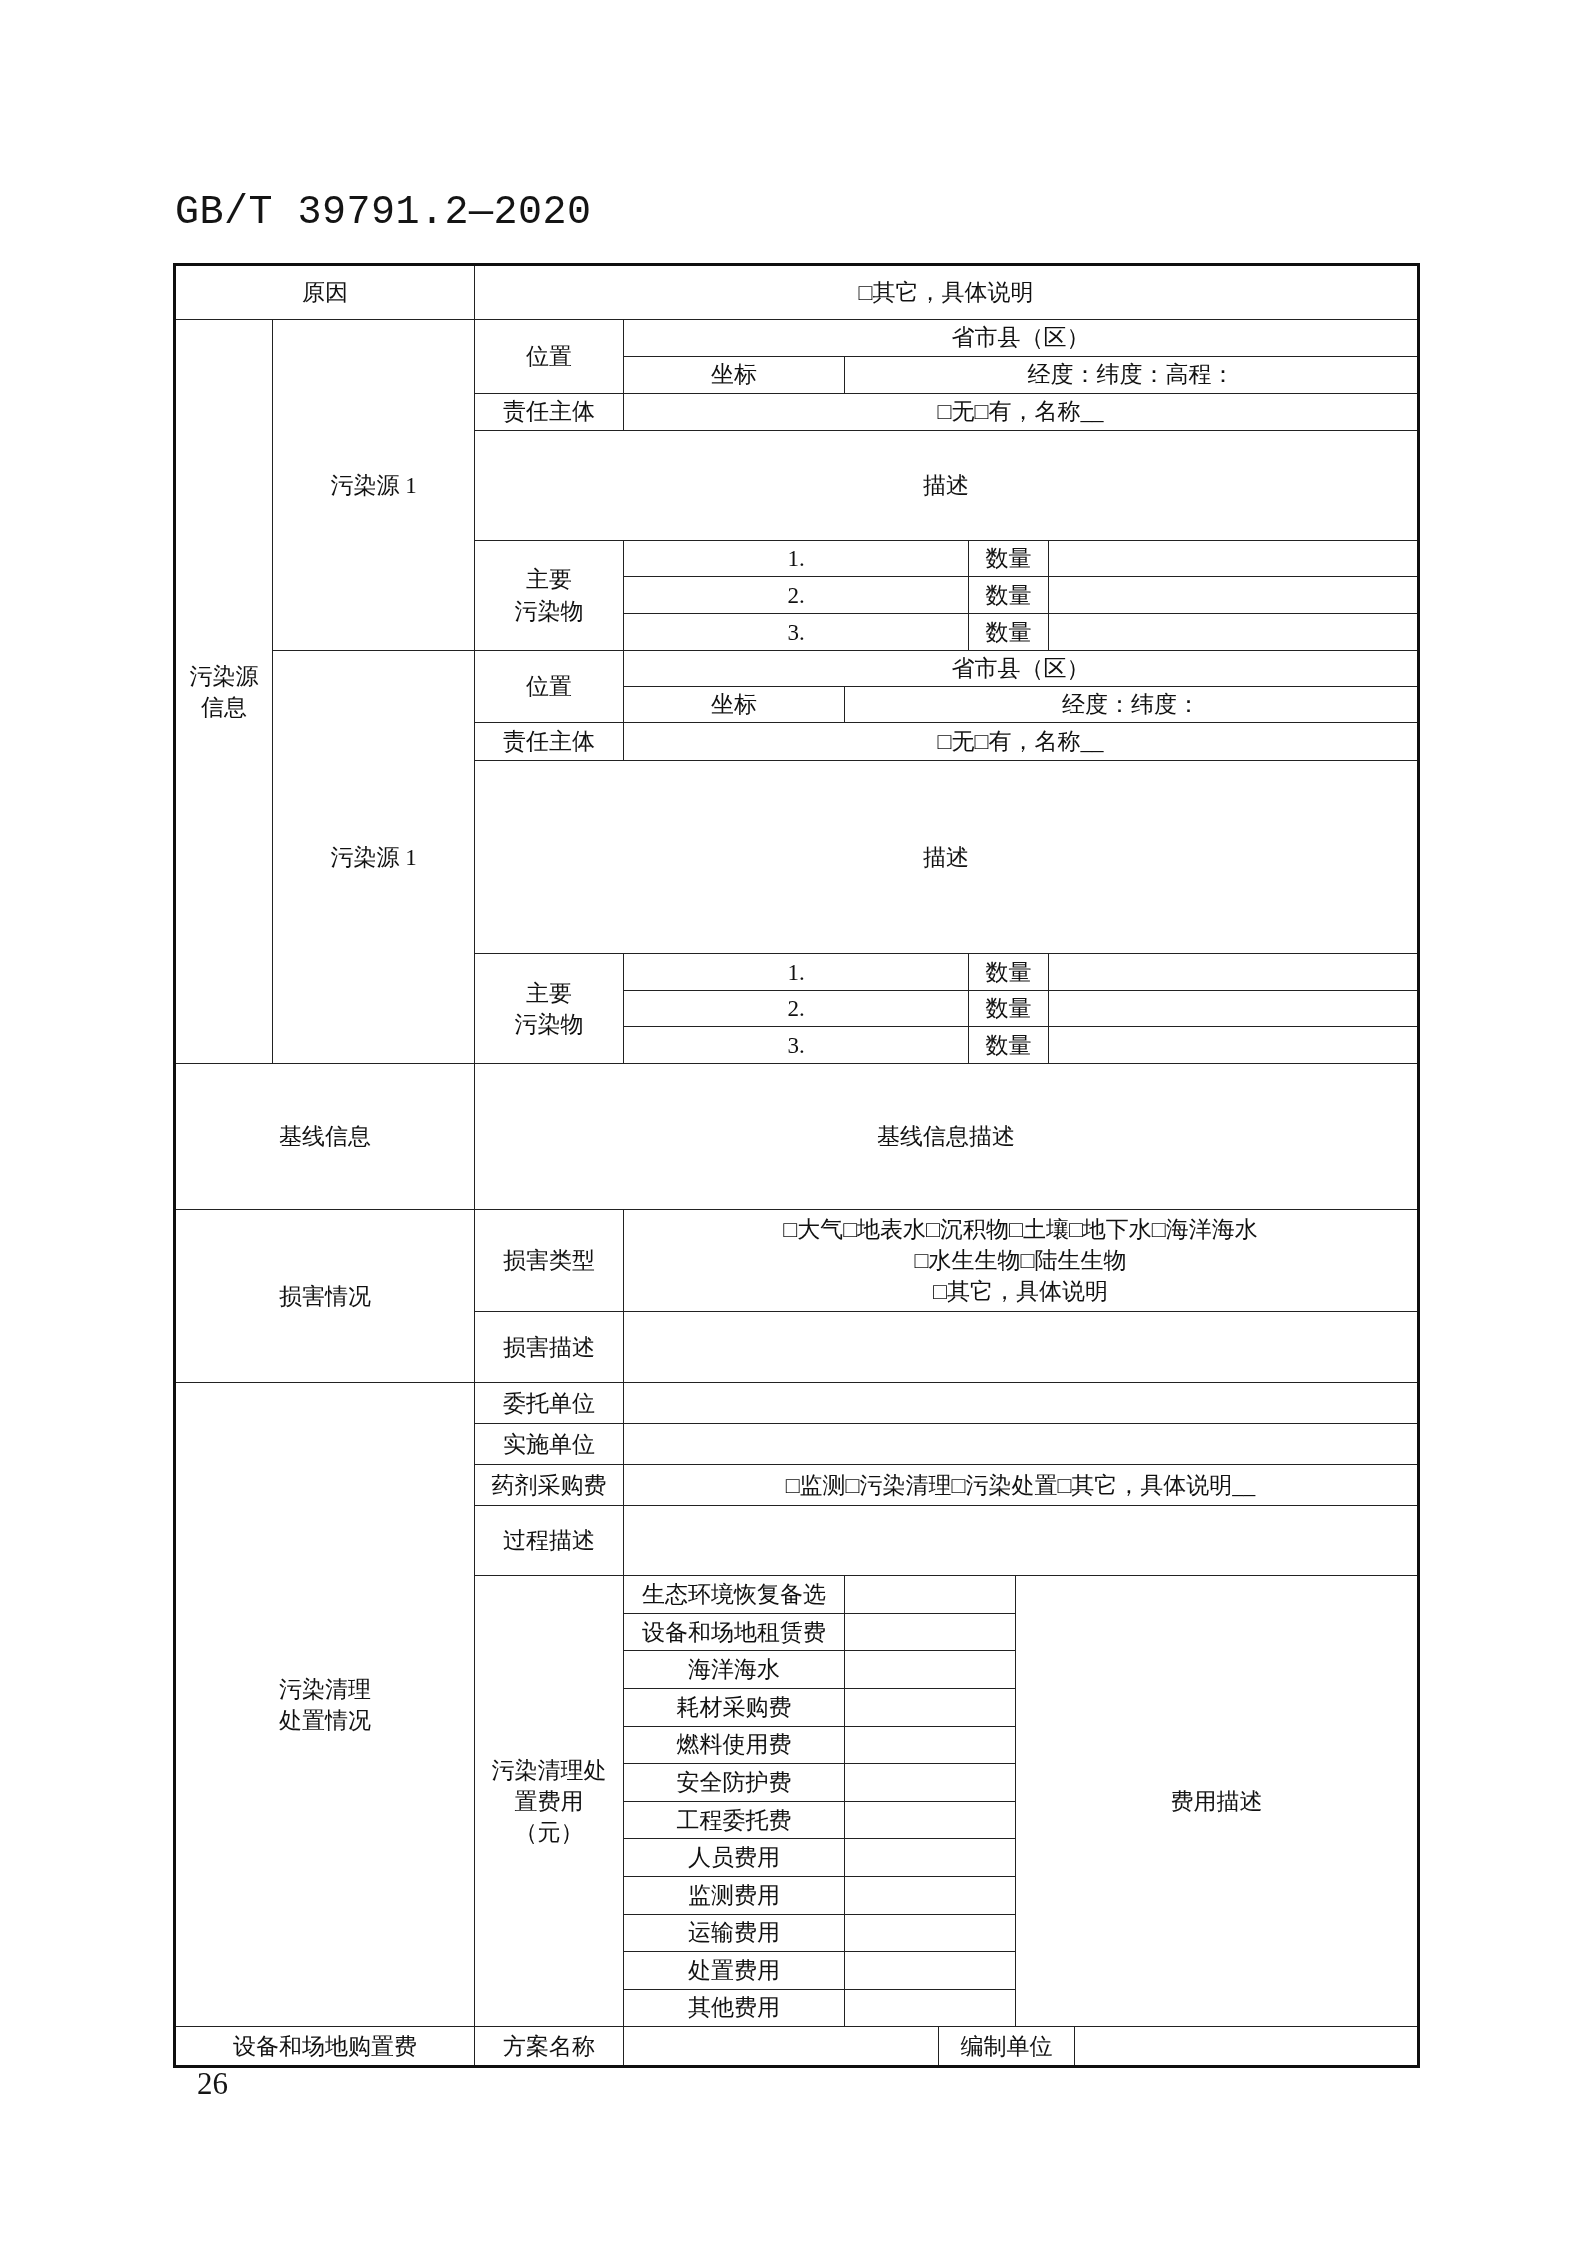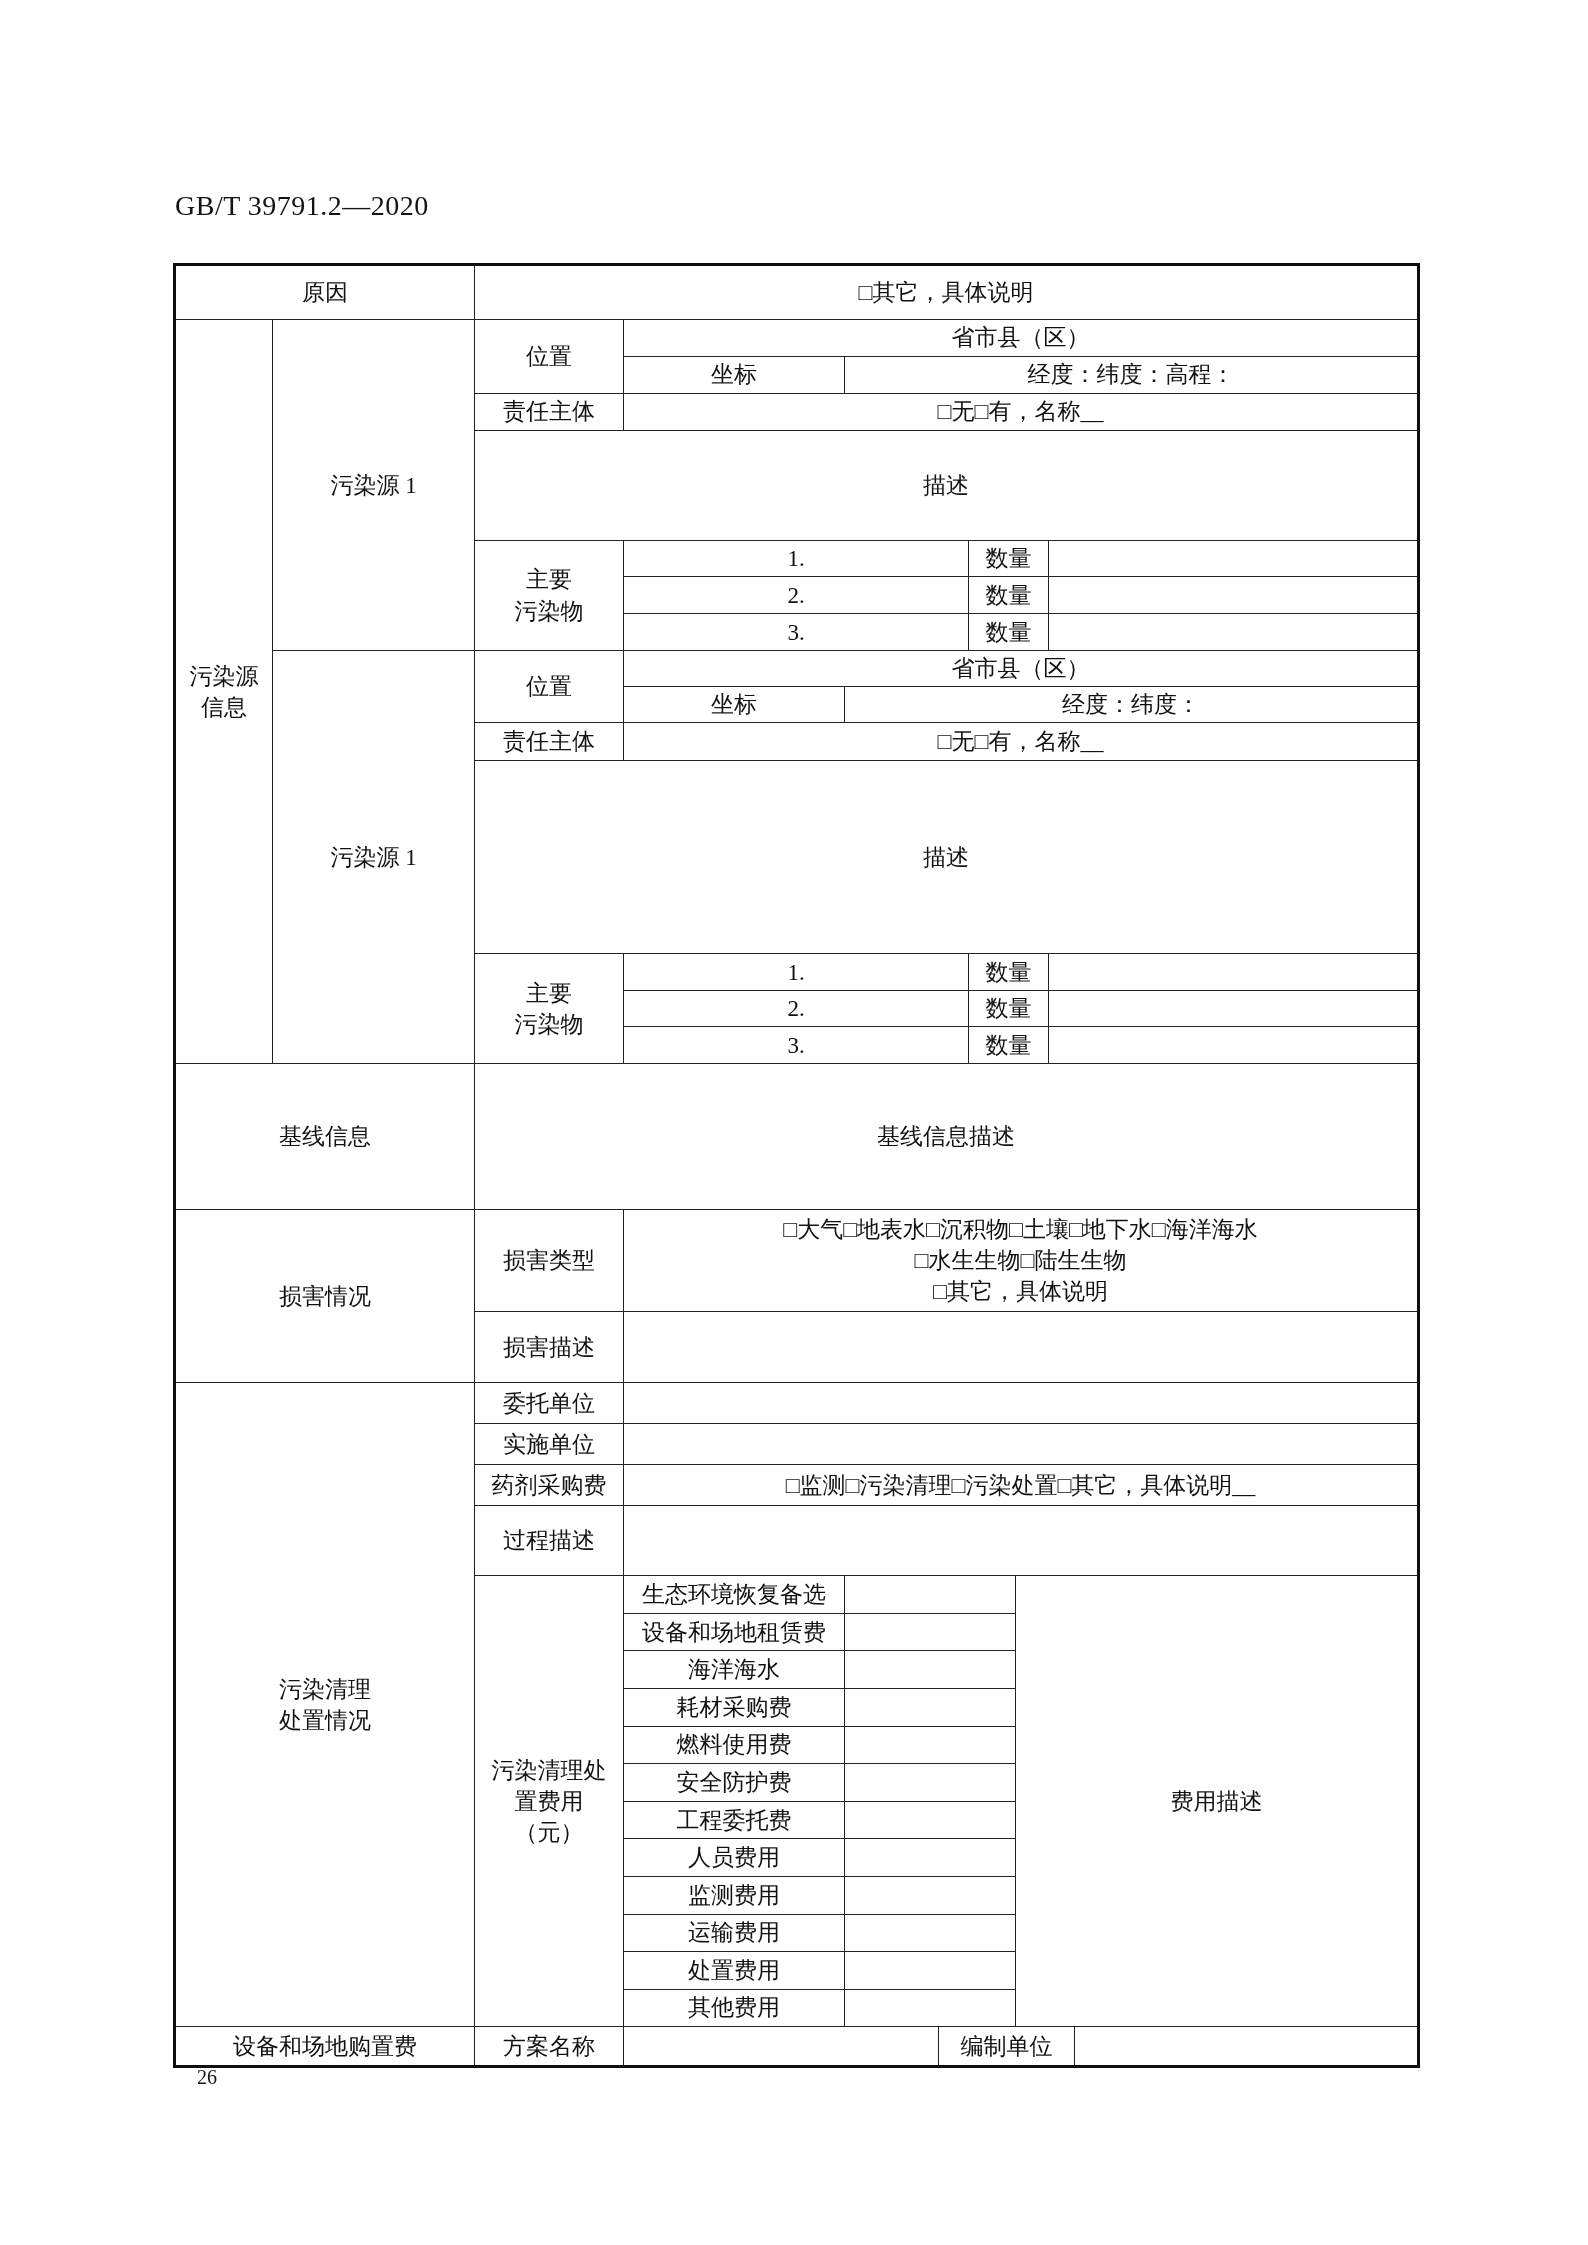--- a/index.html
+++ b/index.html
@@ -3,25 +3,25 @@
 <meta charset="utf-8">
 <style>
   html,body { margin:0; padding:0; background:#ffffff; }
   .page {
     position:relative; width:1588px; height:2245px; background:#ffffff;
     font-family:"Liberation Serif","DejaVu Serif",serif; color:#111;
     overflow:hidden;
   }
   .doc-header {
     position:absolute; left:175px; top:190px;
-    font-family:Liberation Serif, serif;
-    font-size:28px; letter-spacing:0.5px; color:#141414;
+    font-family:Liberation Mono, monospace;
+    font-size:40px; letter-spacing:0.5px; color:#141414;
   }
   .page-number {
-    position:absolute; left:197px; top:2066px; font-size:20px; color:#141414;
+    position:absolute; left:197px; top:2066px; font-size:31px; color:#141414;
   }
   table.form {
     position:absolute; left:173px; top:263px; width:1244px;
     border-collapse:collapse; table-layout:fixed;
     border:3px solid #0f0f0f;
   }
   table.form td {
     border:1.5px solid #222222;
     font-size:23px; line-height:1.35;
     text-align:center; vertical-align:middle;

